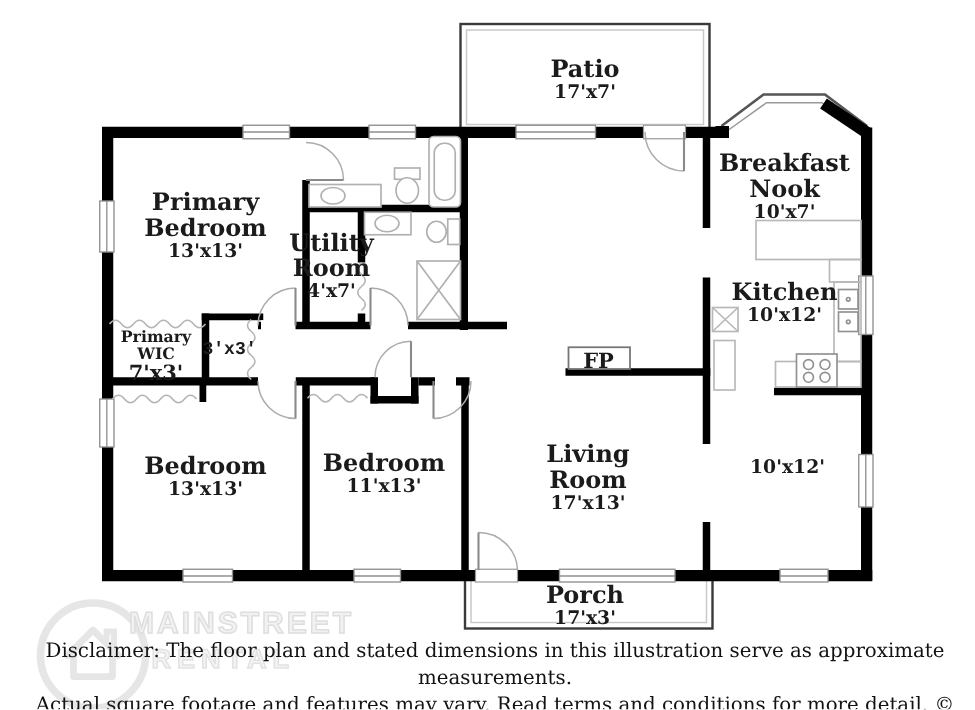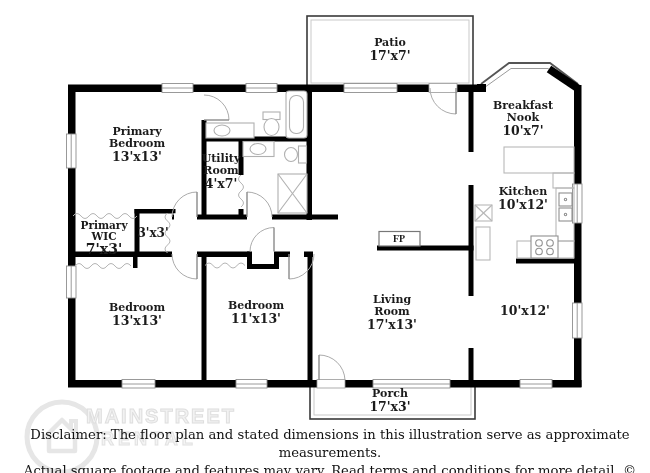--- a/index.html
+++ b/index.html
@@ -1,27 +1,27 @@
 <!DOCTYPE html>
 <html><head>
 <meta charset="utf-8">
 <style>
   html,body{margin:0;padding:0;background:#fff;}
   #page{position:relative;width:650px;height:473px;background:#ffffff;overflow:hidden;
         font-family:"DejaVu Serif", serif;}
   #plan-svg{position:absolute;left:0;top:0;}
   .room-label{position:absolute;transform:translateX(-50%);text-align:center;
               color:#1b1b1b;font-weight:bold;line-height:1.07;z-index:3;}
-  .room-name{font-size:11px;}
+  .room-name{font-size:16px;}
   .room-dims{font-size:12.5px;}
   .room-label.small .room-name{font-size:10.5px;}
   .room-label.small .room-dims{font-size:14px;}
-  .room-label.tiny .room-name{font-size:12px;}
-  #fp-label{position:absolute;transform:translateX(-50%);font-size:10px;font-weight:bold;
-            color:#1b1b1b;z-index:3;font-family:Liberation Serif, serif;}
+  .room-label.tiny .room-name{font-size:12px;font-family:Liberation Mono, monospace;}
+  #fp-label{position:absolute;transform:translateX(-50%);font-size:14px;font-weight:bold;
+            color:#1b1b1b;z-index:3;}
   #watermark-text1{position:absolute;left:86px;top:405px;font-family:"Liberation Sans",sans-serif;
             font-size:20px;font-weight:600;letter-spacing:2px;color:#f2f2f2;
             -webkit-text-stroke:1px #dedede;z-index:1;}
   #watermark-text2{position:absolute;left:101px;top:429px;font-family:"Liberation Sans",sans-serif;
             font-size:18px;font-weight:700;letter-spacing:4px;color:#f4f4f4;
             -webkit-text-stroke:1px #e2e2e2;z-index:1;}
   #watermark-logo{position:absolute;left:18px;top:394px;z-index:1;}
   #footer{position:absolute;left:10px;top:426px;width:640px;text-align:center;z-index:4;
           color:#121212;font-size:13.2px;line-height:1.36;}
 </style>

